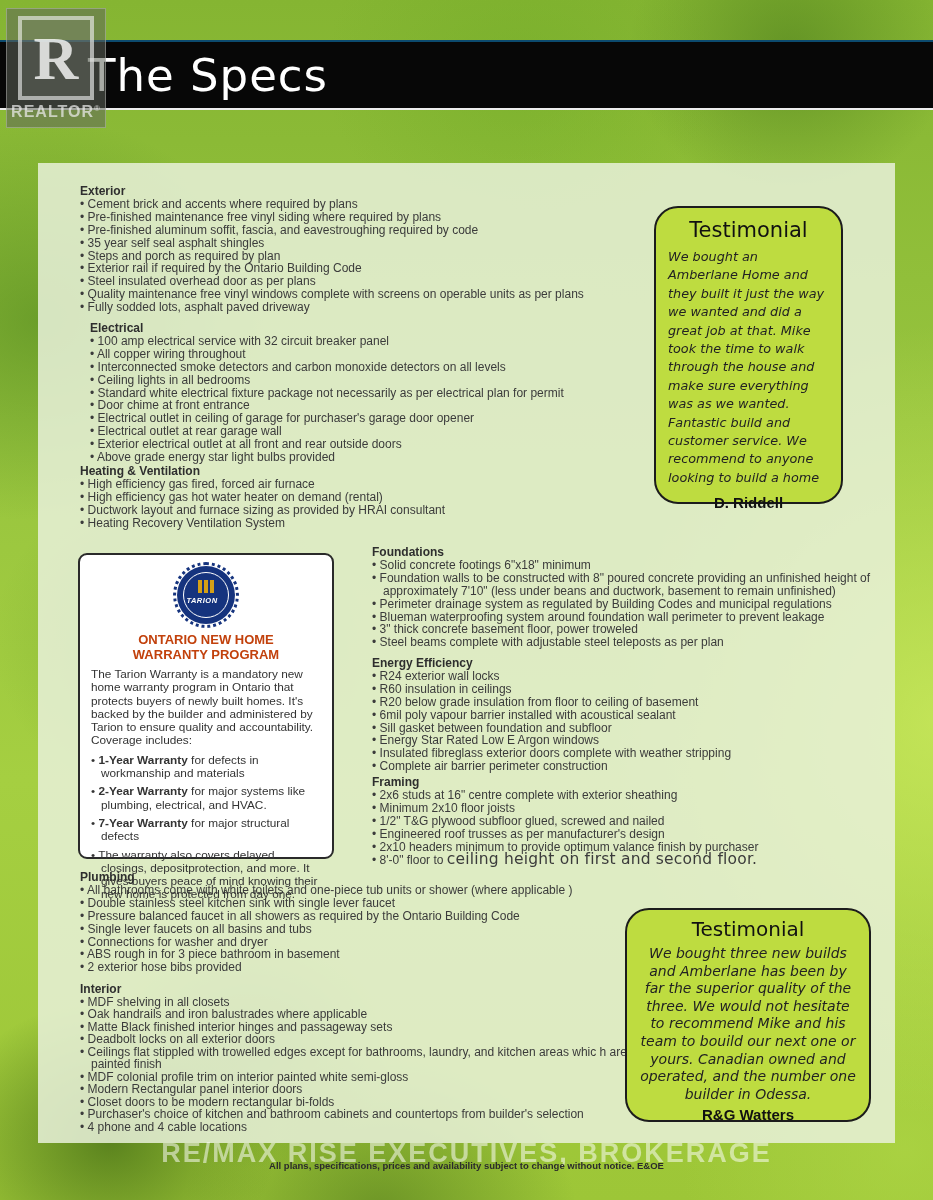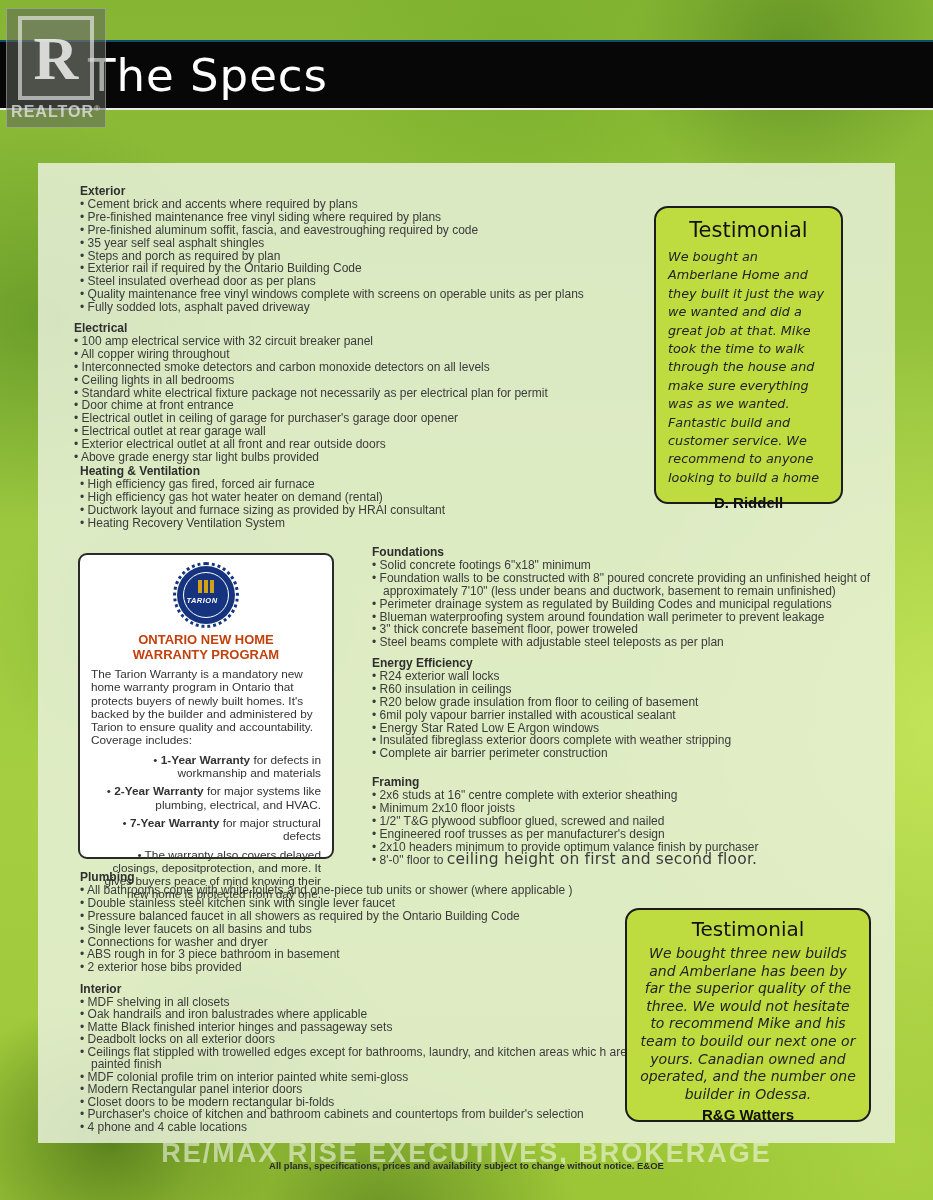--- a/index.html
+++ b/index.html
@@ -57,34 +57,34 @@
     position:absolute;left:38px;top:163px;width:857px;height:980px;z-index:1;
     background:rgba(233,241,219,.85);
   }
   .sec{position:absolute;color:var(--text,#3b3b3b);}
   .sec h2{margin:0;font-size:12px;line-height:12.9px;font-weight:bold;color:#2e2e2e;}
   .sec ul{margin:0;padding:0;list-style:none;font-size:12px;line-height:12.9px;}
   .sec li{padding-left:11px;text-indent:-11px;}
   .sec li::before{content:"• ";}
   .sec li .alt{font-size:15.5px;font-family:"DejaVu Sans",sans-serif;letter-spacing:.2px;}
   .sec-exterior{left:42px;top:22px;width:545px;}
-  .sec-electrical{left:36px;top:159px;width:545px;}
+  .sec-electrical{left:52px;top:159px;width:545px;}
   .sec-heating{left:42px;top:302px;width:545px;}
   .sec-foundations{left:334px;top:383px;width:522px;}
   .sec-energy{left:334px;top:494px;width:522px;}
   .sec-framing{left:334px;top:613px;width:522px;}
   .sec-plumbing{left:42px;top:708px;width:560px;}
   .sec-interior{left:42px;top:820px;width:560px;}
   .sec-interior ul{line-height:12.5px;}
   
   .testimonial{
     position:absolute;z-index:4;box-sizing:border-box;
     background:var(--testimonial_bg,#bedc40);
     border:2px solid var(--testimonial_border,#1c1c1c);
-    border-radius:14px;padding:8px 12px;color:#1e1e1e;
+    border-radius:24px;padding:8px 12px;color:#1e1e1e;
   }
   .testimonial h3{
     margin:2px 0 6px;text-align:center;font-weight:400;font-size:21px;
     font-family:"DejaVu Sans",sans-serif;color:#111;
   }
   .testimonial .quote{
     margin:0;font-style:italic;font-family:"DejaVu Sans",sans-serif;color:#222;
   }
   .testimonial .author{
     text-align:center;font-weight:bold;font-size:15px;margin-top:7px;color:#111;
@@ -108,21 +108,21 @@
     border:1.5px solid #fff;}
   .seal .bars{position:absolute;left:0;right:0;top:14px;display:flex;gap:2px;
     justify-content:center;}
   .seal .bars i{display:block;width:4px;height:13px;background:var(--seal_gold,#d4a017);}
   .seal .seal-label{position:absolute;left:0;right:8px;top:30px;text-align:center;
     color:#fff;font-size:7.5px;font-weight:bold;letter-spacing:.5px;font-style:italic;}
   .warranty h3{margin:0 auto 6px;width:190px;text-align:center;font-size:13px;
     line-height:15px;color:#c2410c;}
   .warranty .intro{margin:0 0 6px;font-size:11.8px;line-height:13.3px;}
   .warranty ul{margin:0;padding:0;list-style:none;font-size:11.8px;line-height:13.3px;}
-  .warranty li{margin-bottom:5px;padding-left:10px;text-indent:-10px;text-align:right;}
+  .warranty li{margin-bottom:5px;padding-left:10px;text-indent:-10px;}
   .warranty li::before{content:"• ";}
   
   .brokerage{
     position:absolute;left:0;top:1138px;width:933px;z-index:2;text-align:center;
     font-size:27px;font-weight:bold;letter-spacing:2px;
     color:rgba(255,255,255,.52);
   }
   .disclaimer{
     position:absolute;left:0;top:1160px;width:933px;z-index:3;text-align:center;
     font-size:9.5px;font-weight:bold;color:#2b2b2b;
@@ -192,20 +192,21 @@
         <li>Steel beams complete with adjustable steel teleposts as per plan</li>
       </ul>
   </section>
   <section class="sec sec-energy">
     <h2>Energy Efficiency</h2>
     <ul>
         <li>R24 exterior wall locks</li>
         <li>R60 insulation in ceilings</li>
         <li>R20 below grade insulation from floor to ceiling of basement</li>
         <li>6mil poly vapour barrier installed with acoustical sealant</li>
+        <li>Sill gasket between foundation and subfloor</li>
         <li>Energy Star Rated Low E Argon windows</li>
         <li>Insulated fibreglass exterior doors complete with weather stripping</li>
         <li>Complete air barrier perimeter construction</li>
       </ul>
   </section>
   <section class="sec sec-framing">
     <h2>Framing</h2>
     <ul>
         <li>2x6 studs at 16" centre complete with exterior sheathing</li>
         <li>Minimum 2x10 floor joists</li>

